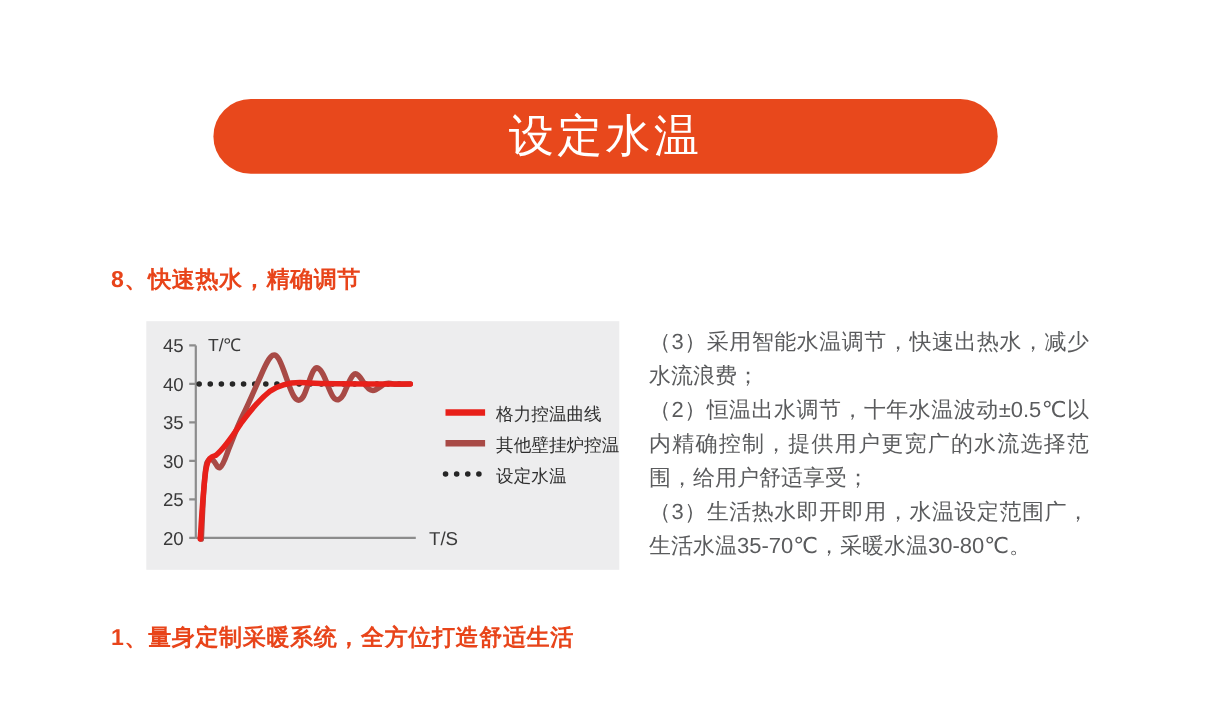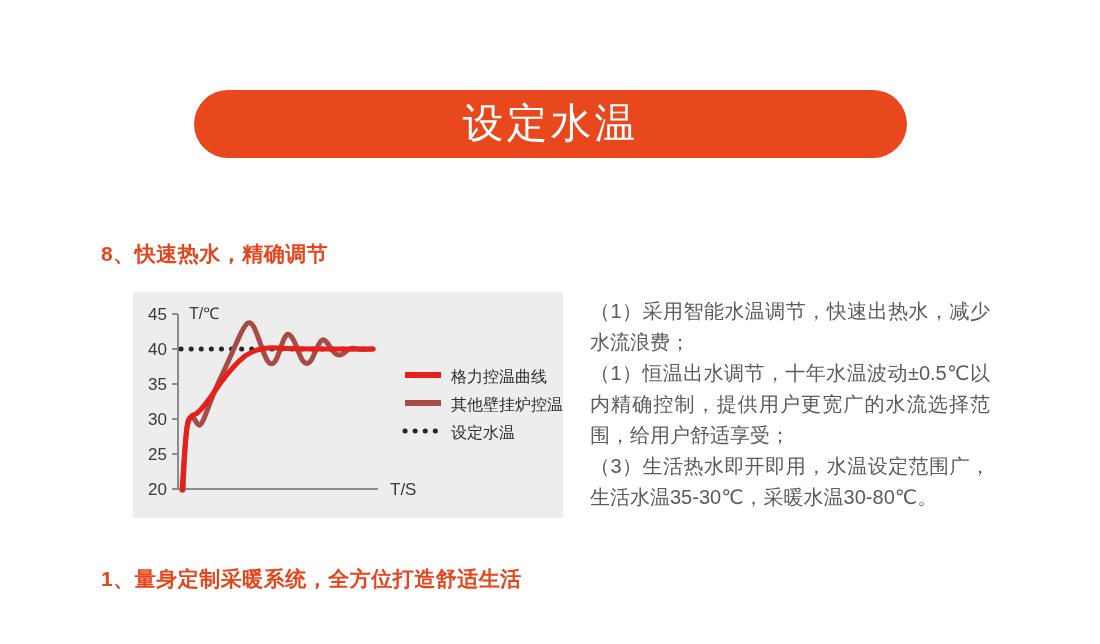--- a/index.html
+++ b/index.html
@@ -135,18 +135,18 @@
       <line x1="272" y1="111" x2="308" y2="111" stroke="#A84A46" stroke-width="6" stroke-linecap="butt"></line>
       <text x="318" y="118" font-family="Liberation Sans, sans-serif" font-size="16" fill="#2E2E2E">其他壁挂炉控温曲线</text>
 
       <line x1="272" y1="139" x2="308" y2="139" stroke="#262626" stroke-width="5" stroke-linecap="round" stroke-dasharray="0.1 10"></line>
       <text x="318" y="146" font-family="Liberation Sans, sans-serif" font-size="16" fill="#2E2E2E">设定水温</text>
     </g>
   </svg>
 </div>
 
 <div class="info-text">
-  <p>（1）采用智能水温调节，快速出热水，减少水流浪费；</p>
-  <p>（1）恒温出水调节，十年水温波动±0.5℃以内精确控制，提供用户更宽广的水流选择范围，给用户舒适享受；</p>
-  <p>（3）生活热水即开即用，水温设定范围广，生活水温35-30℃，采暖水温30-80℃。</p>
+  <p>（3）采用智能水温调节，快速出热水，减少水流浪费；</p>
+  <p>（2）恒温出水调节，十年水温波动±0.5℃以内精确控制，提供用户更宽广的水流选择范围，给用户舒适享受；</p>
+  <p>（3）生活热水即开即用，水温设定范围广，生活水温35-70℃，采暖水温30-80℃。</p>
 </div>
 
 <div class="section-heading" id="heading-2">1、量身定制采暖系统，全方位打造舒适生活</div>
 
 </body></html>

